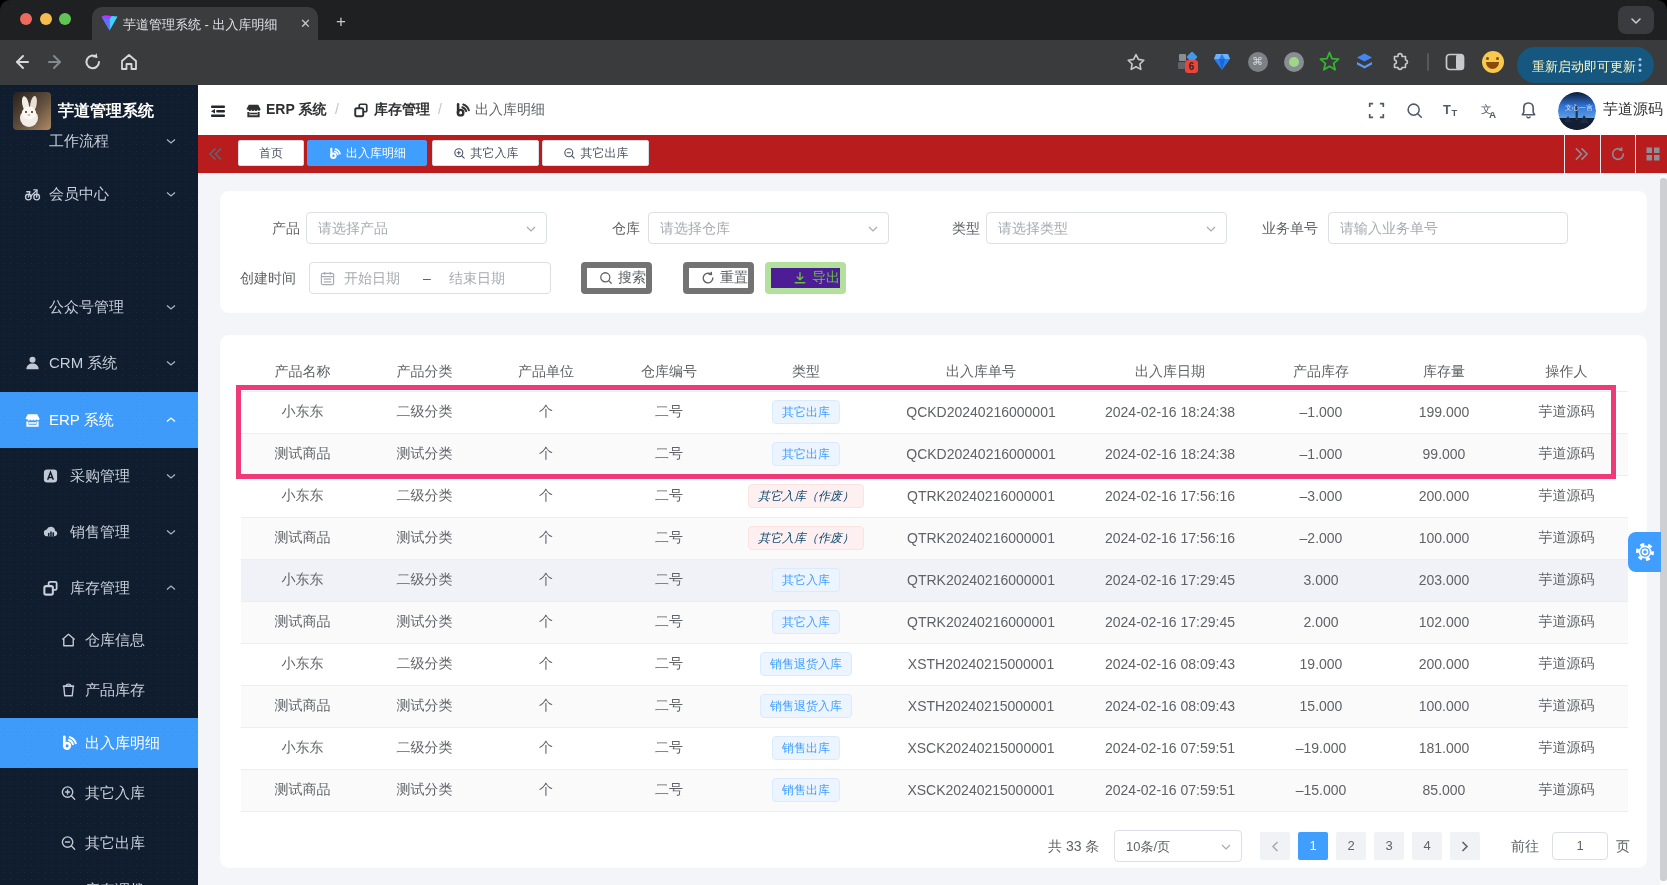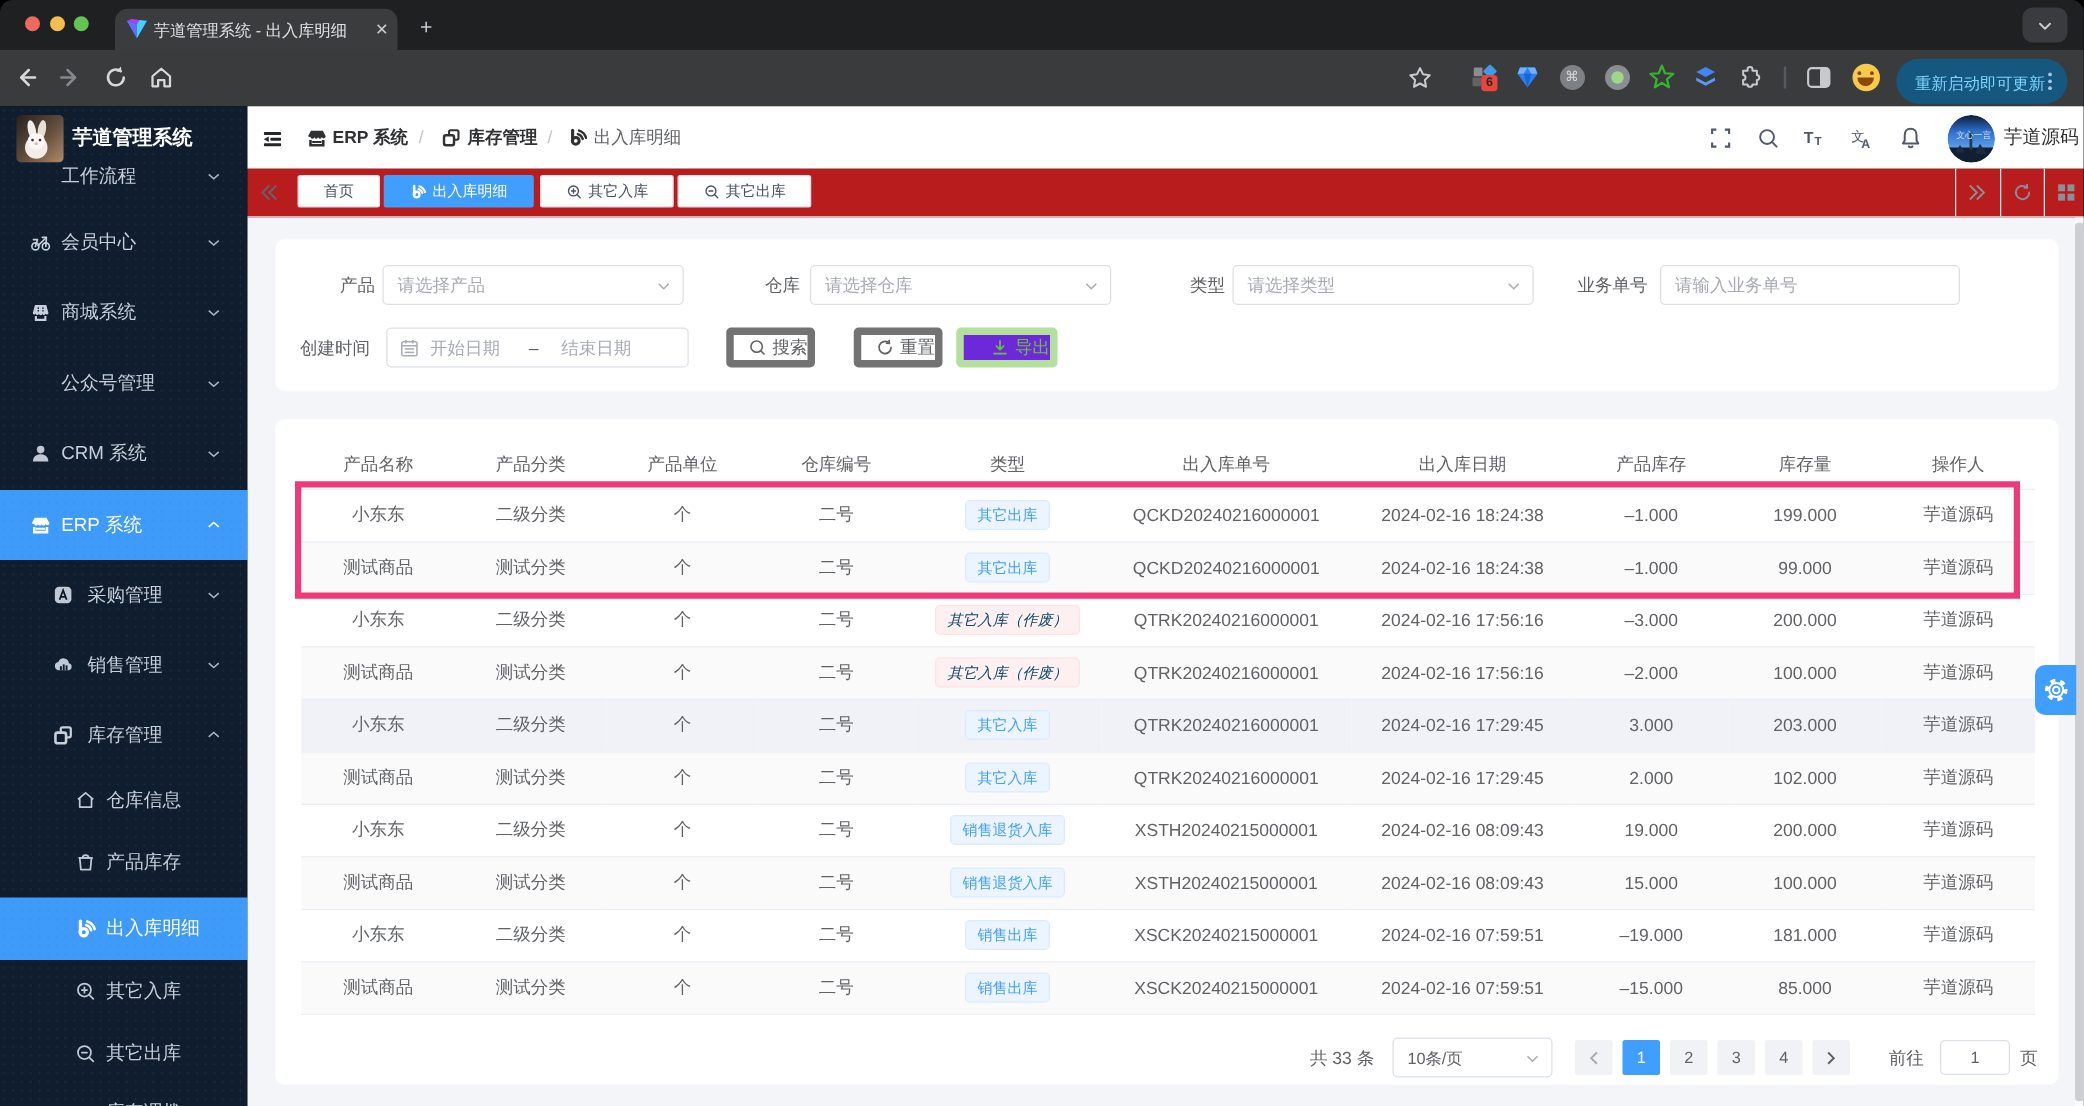--- a/index.html
+++ b/index.html
@@ -134,21 +134,21 @@
   <svg class="abs" style="left:1445px;top:52px;" width="20" height="20" viewBox="0 0 20 20">
       <rect x="1.5" y="2.5" width="17" height="15" rx="3" stroke="#c7c9cc" stroke-width="1.7" fill="none"></rect>
       <rect x="11" y="2.5" width="7.5" height="15" rx="2" fill="#c7c9cc"></rect>
     </svg>
   <div class="abs" style="left:1482px;top:51px;width:22px;height:22px;background:#f7c94c;border-radius:50%;">
     <div class="abs" style="left:4px;top:6px;width:3px;height:3px;background:#7c4a05;border-radius:50%;"></div>
     <div class="abs" style="left:14px;top:6px;width:3px;height:3px;background:#7c4a05;border-radius:50%;"></div>
     <div class="abs" style="left:4px;top:11px;width:13px;height:7px;background:#8a4a0a;border-radius:0 0 8px 8px;"></div>
   </div>
   <div class="abs" style="left:1517px;top:47px;width:137px;height:36px;background:#15577f;border-radius:18px;">
-    <span class="abs" style="left:15px;top:11px;font-size:13px;color:#7dd3fc;white-space:nowrap;">重新启动即可更新</span>
+    <span class="abs" style="left:15px;top:11px;font-size:13px;color:#fef9c3;white-space:nowrap;">重新启动即可更新</span>
     <svg class="abs" style="left:121px;top:10px;" width="4" height="16" viewBox="0 0 4 16">
         <circle cx="2" cy="2.5" r="1.5" fill="#9fc9e8"></circle>
         <circle cx="2" cy="8" r="1.5" fill="#9fc9e8"></circle>
         <circle cx="2" cy="13.5" r="1.5" fill="#9fc9e8"></circle>
       </svg>
   </div>
 
   <div id="sidebar">
 
     <svg style="position:absolute;left:13px;top:7px;border-radius:4px;" width="38" height="38" viewBox="0 0 38 38">
@@ -182,34 +182,20 @@
           <circle cx="13.4" cy="12.3" r="3" stroke="#c6cfda" stroke-width="1.4" fill="none"></circle>
           <path d="M2.9 6.6 H6.3 L4.6 12.3" stroke="#c6cfda" stroke-width="1.4" fill="none" stroke-linecap="round" stroke-linejoin="round"></path>
           <path d="M13.4 12.3 L13.9 4.6 H10.4" stroke="#c6cfda" stroke-width="1.4" fill="none" stroke-linecap="round" stroke-linejoin="round"></path>
           <path d="M13.2 5.4 L6.8 11.6" stroke="#c6cfda" stroke-width="1.4" fill="none" stroke-linecap="round"></path>
         </svg>
       <span class="txt" style="left:49px;">会员中心</span>
         <svg class="chev" viewBox="0 0 12 12">
           <path d="M2 4.5 L6 8 L10 4.5" stroke="#a9b4c2" stroke-width="1.3" fill="none"></path>
         </svg>
       </div>
-    <div class="mitem" style="top:140px;">
-      <svg class="micon" style="left:24px;" viewBox="0 0 18 18">
-          <path d="M4.2 2.6 H13.8 L15.6 9.4 A1.3 1.3 0 0 1 13.1 9.9 A1.3 1.3 0 0 1 10.5 9.9 A1.3 1.3 0 0 1 7.5 9.9 A1.3 1.3 0 0 1 4.9 9.9 A1.3 1.3 0 0 1 2.4 9.4 Z" fill="#c6cfda"></path>
-          <circle cx="7" cy="5.3" r="0.7" fill="#101d2e"></circle>
-          <circle cx="11" cy="5.3" r="0.7" fill="#101d2e"></circle>
-          <circle cx="7" cy="7.6" r="0.7" fill="#101d2e"></circle>
-          <circle cx="11" cy="7.6" r="0.7" fill="#101d2e"></circle>
-          <path d="M5 12 V15.2 H13 V12" stroke="#c6cfda" stroke-width="1.8" fill="none"></path>
-        </svg>
-      <span class="txt" style="left:49px;">商城系统</span>
-        <svg class="chev" viewBox="0 0 12 12">
-          <path d="M2 4.5 L6 8 L10 4.5" stroke="#a9b4c2" stroke-width="1.3" fill="none"></path>
-        </svg>
-      </div>
     <div class="mitem" style="top:197px;">
         <span class="txt" style="left:49px;">公众号管理</span>
         <svg class="chev" viewBox="0 0 12 12">
           <path d="M2 4.5 L6 8 L10 4.5" stroke="#a9b4c2" stroke-width="1.3" fill="none"></path>
         </svg>
       </div>
     <div class="mitem" style="top:253px;">
       <svg class="micon" style="left:24px;" viewBox="0 0 18 18">
           <circle cx="9" cy="5.5" r="3.2" fill="#bfc8d4"></circle>
           <path d="M2.5 15.5 C2.5 11.5 5.5 9.5 9 9.5 C12.5 9.5 15.5 11.5 15.5 15.5 Z" fill="#bfc8d4"></path>
@@ -456,21 +442,21 @@
       <span class="ph" style="left:139px;">结束日期</span>
     </div>
     <div class="fbtn" style="left:383px;top:88px;width:71px;"><svg width="14" height="14" viewBox="0 0 20 20">
           <circle cx="9" cy="9" r="6.5" stroke="#606266" stroke-width="1.8" fill="none"></circle>
           <path d="M13.8 13.8 L17.5 17.5" stroke="#606266" stroke-width="1.8" stroke-linecap="round"></path>
         </svg>搜索</div>
     <div class="fbtn" style="left:485px;top:88px;width:71px;"><svg width="14" height="14" viewBox="0 0 16 16">
           <path d="M13.5 8 A5.5 5.5 0 1 1 11.4 3.7" stroke="#606266" stroke-width="1.6" fill="none" stroke-linecap="round"></path>
           <path d="M11.7 1 L11.9 4.1 L8.8 3.9" stroke="#606266" stroke-width="1.6" fill="none"></path>
         </svg>重置</div>
-    <div class="fbtn" style="left:567px;top:88px;width:81px;background:#6d28d9;border-color:#b3e19d;color:#67c23a;"><svg width="14" height="14" viewBox="0 0 16 16">
+    <div class="fbtn" style="left:567px;top:88px;width:81px;background:#4c1d95;border-color:#b3e19d;color:#67c23a;"><svg width="14" height="14" viewBox="0 0 16 16">
           <path d="M8 2 V9.5 M4.8 6.8 L8 10 L11.2 6.8" stroke="#67c23a" stroke-width="1.6" fill="none" stroke-linecap="round" stroke-linejoin="round"></path>
           <path d="M2.5 13.5 H13.5" stroke="#67c23a" stroke-width="1.6" stroke-linecap="round"></path>
         </svg>导出</div>
 
     <div class="card" style="left:22px;top:161px;width:1427px;height:533px;">
       <table id="tbl">
         <colgroup>
             <col style="width:123px">
             <col style="width:121px">
             <col style="width:122px">

